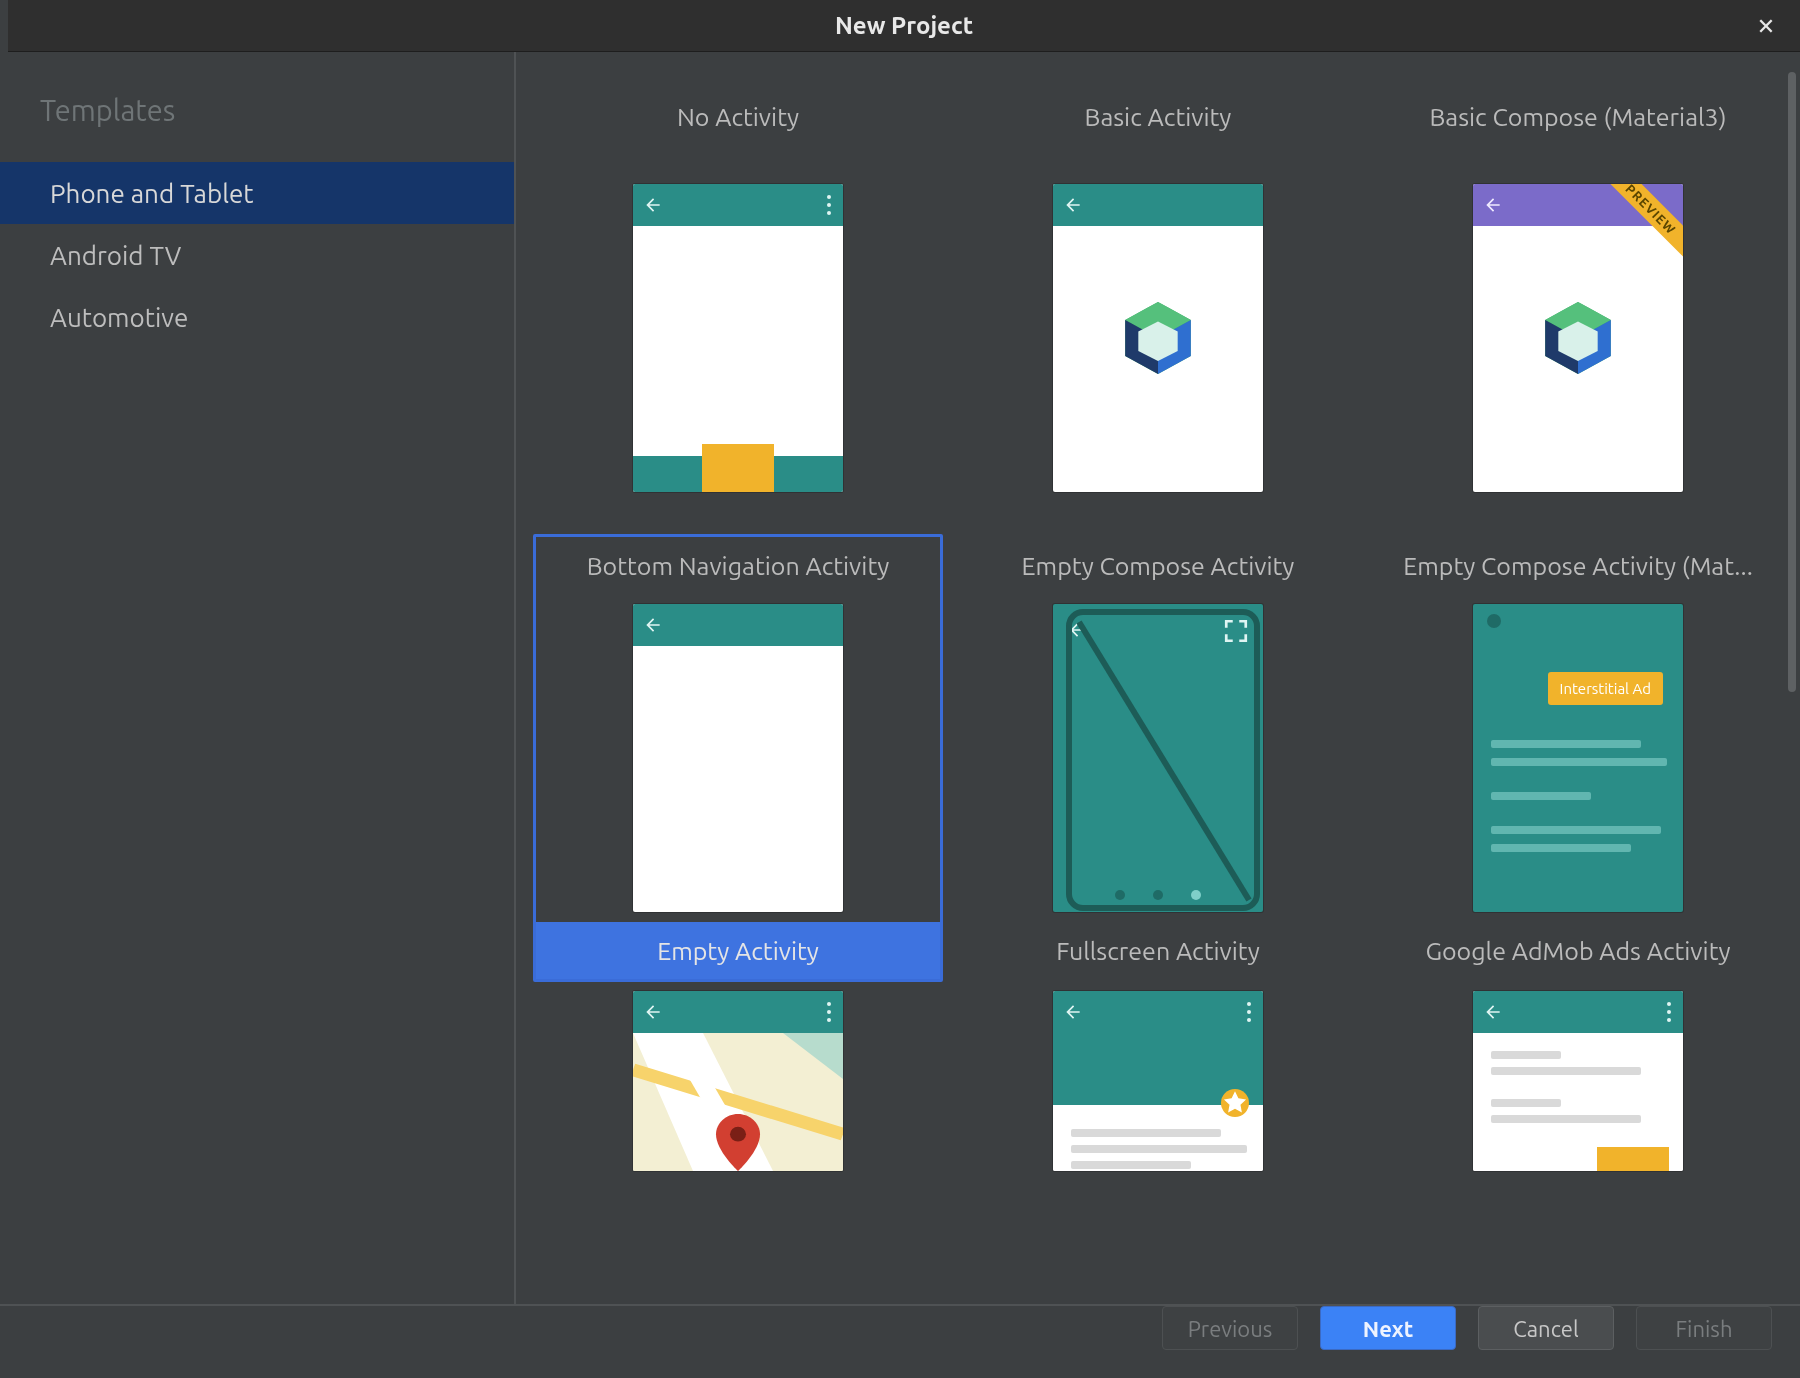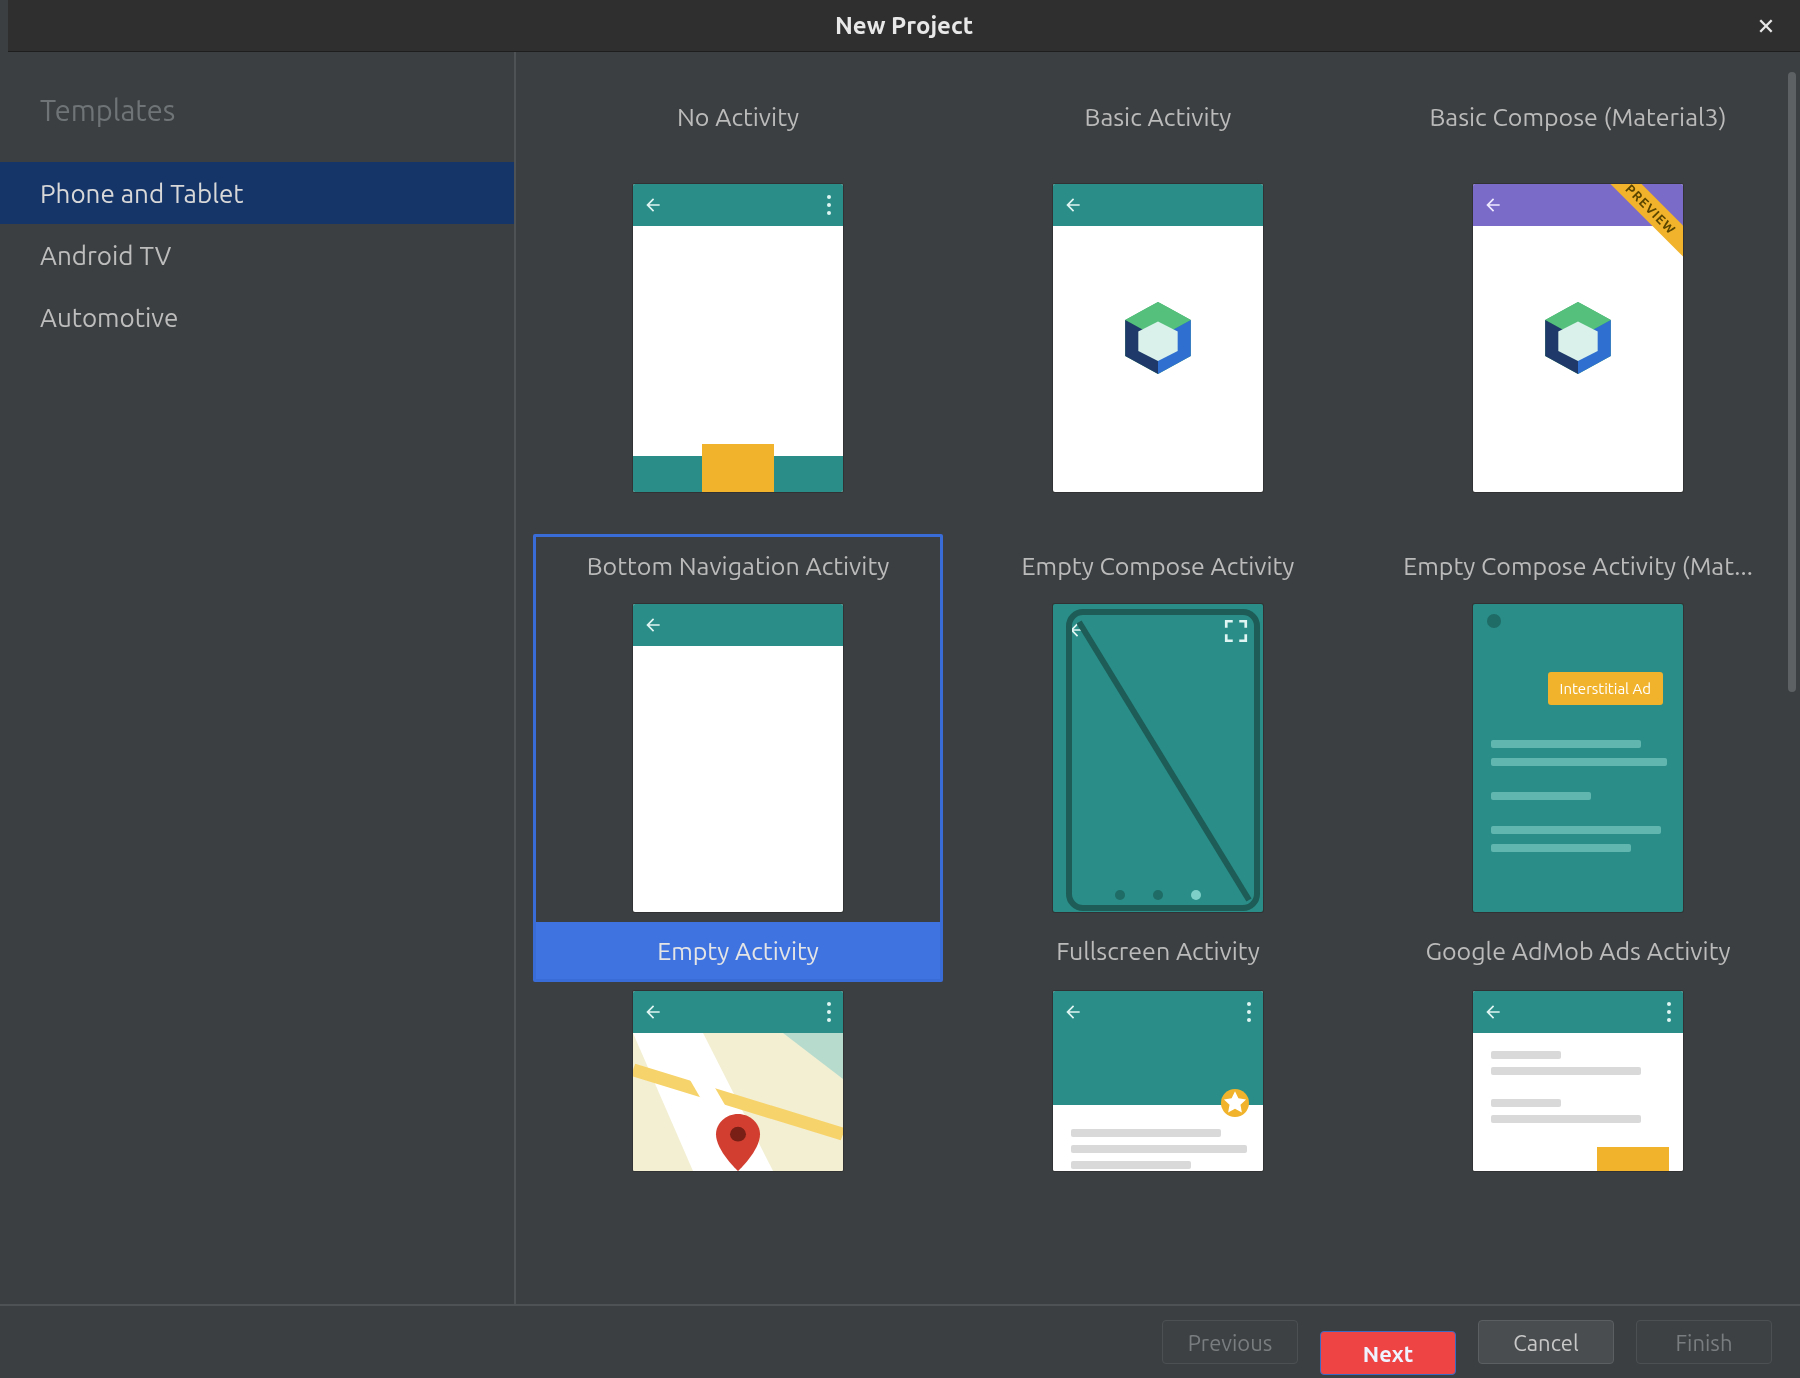--- a/index.html
+++ b/index.html
@@ -10,21 +10,21 @@
   .title-bar { height: 52px; background: #2f2f2f; display: flex; align-items: center; justify-content: center; position: relative; border-bottom: 1px solid #1e1e1e; margin-left: 8px; }
   .title-text { color: #e8e8e8; font-size: 24px; font-weight: 600; }
   .close-btn { position: absolute; right: 18px; top: 10px; width: 32px; height: 32px; display:flex; align-items:center; justify-content:center; color:#e8e8e8; font-size:22px; cursor:pointer; }
 
   
   .body { flex:1; display:flex; overflow:hidden; background:#3c3f41; }
 
   
   .sidebar { width: 516px; border-right: 2px solid #4f5254; display:flex; flex-direction:column; padding-top: 42px; }
   .sidebar-header { color: #6f7577; font-size: 29px; padding: 0 40px 36px 40px; }
-  .sidebar-item { height: 62px; display:flex; align-items:center; padding-left: 40px; font-size: 26px; color:#bdbdbd; cursor:pointer;}
+  .sidebar-item { height: 62px; display:flex; align-items:center; padding-left: 50px; font-size: 26px; color:#bdbdbd; cursor:pointer;}
   .sidebar-item.selected { background:#153569; color:#d8d8d8; }
 
   
   .main { flex:1; position:relative; overflow:hidden;border-radius:25px; }
   .gallery { position:absolute; inset:0; padding: 30px 12px 0 12px; display:grid; grid-template-columns: repeat(3, 410px); justify-content: space-around; grid-auto-rows: 448px; row-gap: 4px; overflow-y:auto; }
   .scroll-ind { position:absolute; right:4px; top:20px; width:8px; height:620px; background:#5e6163; border-radius:4px; }
 
   .card { display:flex; flex-direction:column; align-items:center; border:3px solid transparent; border-radius:2px; cursor:pointer;}
   .card.selected { border-color:#3a6cd8; }
   .card-label { height: 64px; display:flex; align-items:center; justify-content:center; font-size:25px; color:#bbbbbb; width:100%; text-align:center; white-space:nowrap; overflow:hidden; text-overflow:ellipsis;}
@@ -66,23 +66,23 @@
   .thumb.list .lbody { position:absolute; top:42px; left:0; right:0; bottom:0; background:#fff;}
   .thumb.list .panel { position:absolute; top:0; left:0; right:0; height:72px; background:#2a8d87;}
   .thumb.list .star { position:absolute; right:14px; top:56px; width:28px; height:28px; background:#f1b32b; border-radius:50%;}
   .thumb.list .ln { position:absolute; left:18px; height:8px; background:#d9d9d9; border-radius:2px;}
 
   .thumb.form .fbody { position:absolute; top:42px; left:0; right:0; bottom:0; background:#fff;}
   .thumb.form .ln { position:absolute; left:18px; height:8px; background:#d9d9d9; border-radius:2px;}
   .thumb.form .yb { position:absolute; right:14px; bottom:0; width:72px; height:24px; background:#f1b32b;}
 
   
-  .footer { height: 74px; border-top: 2px solid #4f5254; display:flex; align-items:center; justify-content:flex-end; gap: 22px; padding-right: 28px; background:#3c3f41;}
+  .footer { height: 74px; border-top: 2px solid #4f5254; display:flex; align-items:flex-start; justify-content:flex-end; gap: 22px; padding-right: 28px; background:#3c3f41;}
   .btn { min-width: 136px; height: 44px; border:1px solid #5c5f61; background:#4a4d4f; color:#c8c8c8; font-size:22px; border-radius:4px; display:flex; align-items:center; justify-content:center; cursor:pointer;}
-  .btn.primary { background:#ef4444; border-color:#3b6ac3; color:#eef3ff; font-weight:600;margin-top:22px;}
+  .btn.primary { background:#3b82f6; border-color:#3b6ac3; color:#eef3ff; font-weight:600;}
   .btn.disabled { background:#3e4143; color:#7a7d7f; border-color:#4d5052; cursor:default;}
 </style>
 </head>
 <body>
 
 <div class="root">
 
   <div class="title-bar">
     <div class="title-text">New Project</div>
     <div class="close-btn">

